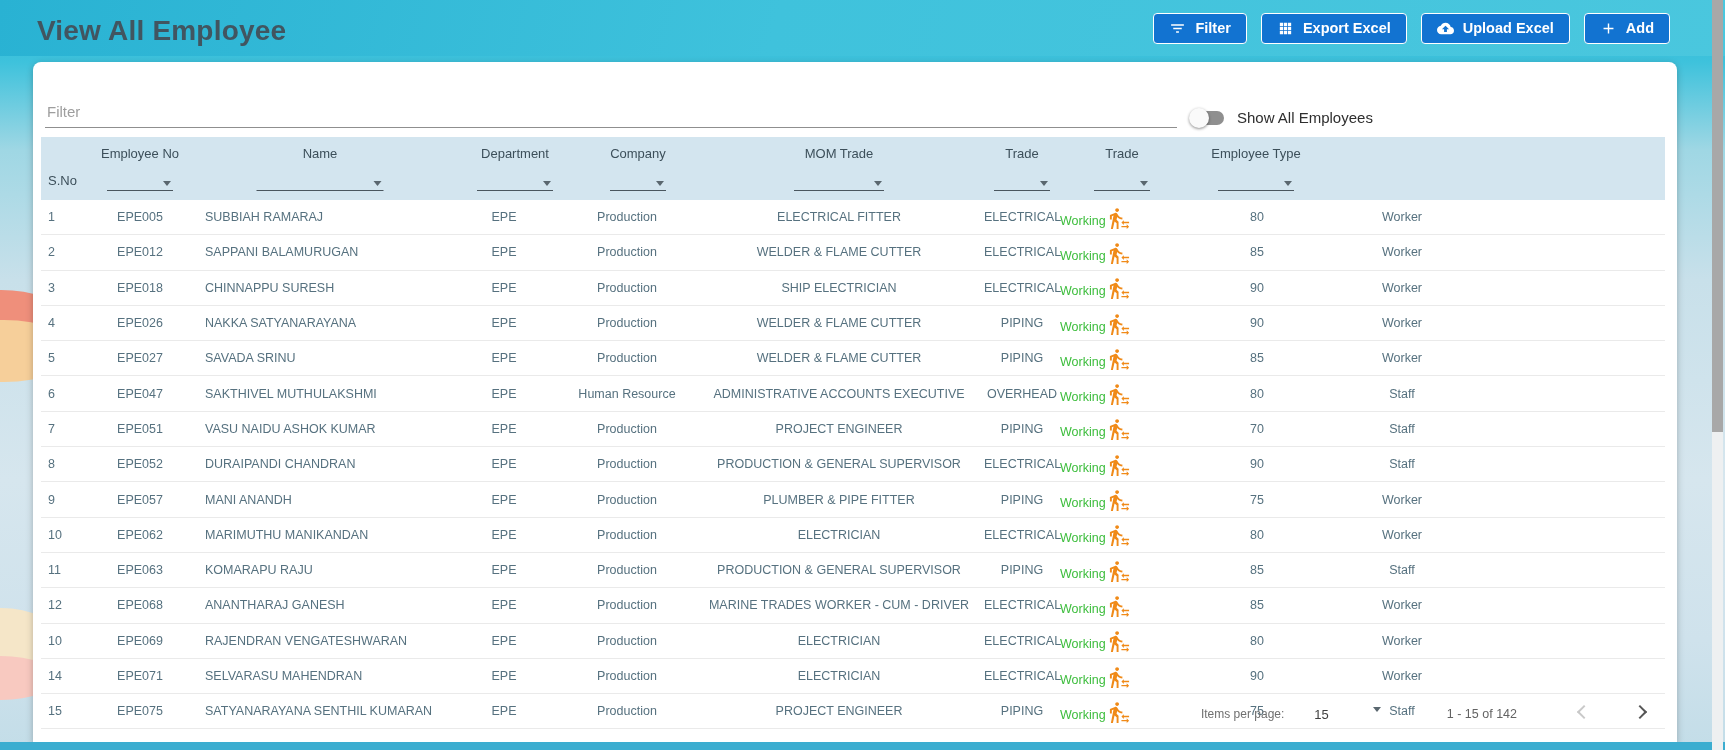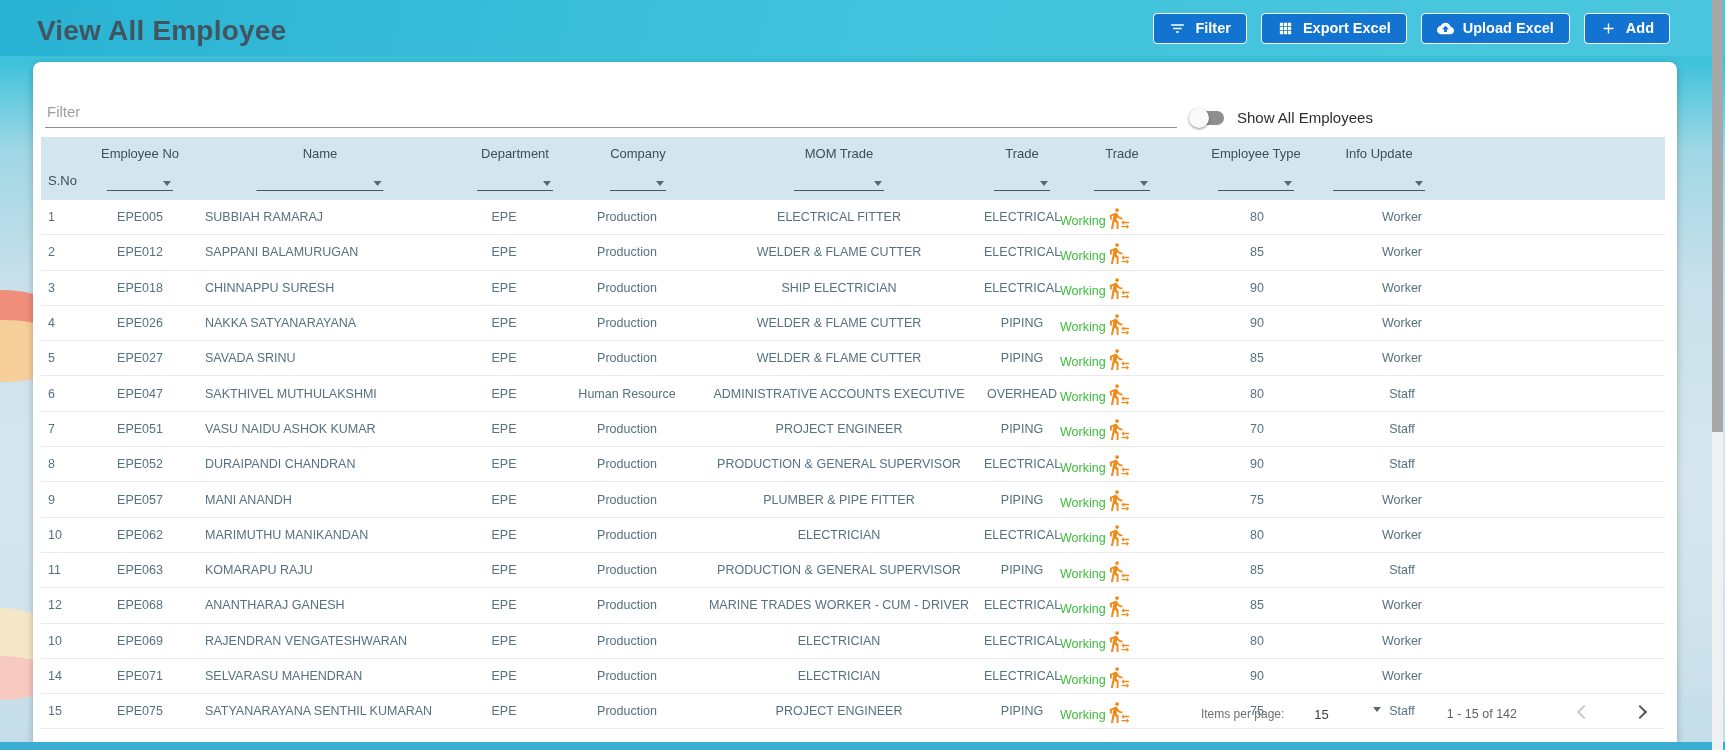--- a/index.html
+++ b/index.html
@@ -179,26 +179,20 @@
           <span class="h-select" style="width:56px">
               <span class="caret"></span>
             </span>
         </div>
         <div class="cell h-cell w9">
           <span class="h-label">Employee Type</span>
           <span class="h-select" style="width:76px">
               <span class="caret"></span>
             </span>
         </div>
-        <div class="cell h-cell w10">
-          <span class="h-label">Info Update</span>
-          <span class="h-select" style="width:92px">
-              <span class="caret"></span>
-            </span>
-        </div>
       </div>
       <div class="tbody" id="tbody">
           <div class="row">
             <div class="cell c-sno w0">1</div>
             <div class="cell c-empno w1">EPE005</div>
             <div class="cell c-name w2">SUBBIAH RAMARAJ</div>
             <div class="cell c-company w3">EPE</div>
             <div class="cell c-dept w4">Production</div>
             <div class="cell c-mom w5">ELECTRICAL FITTER</div>
             <div class="cell c-trade w6">ELECTRICAL</div>

